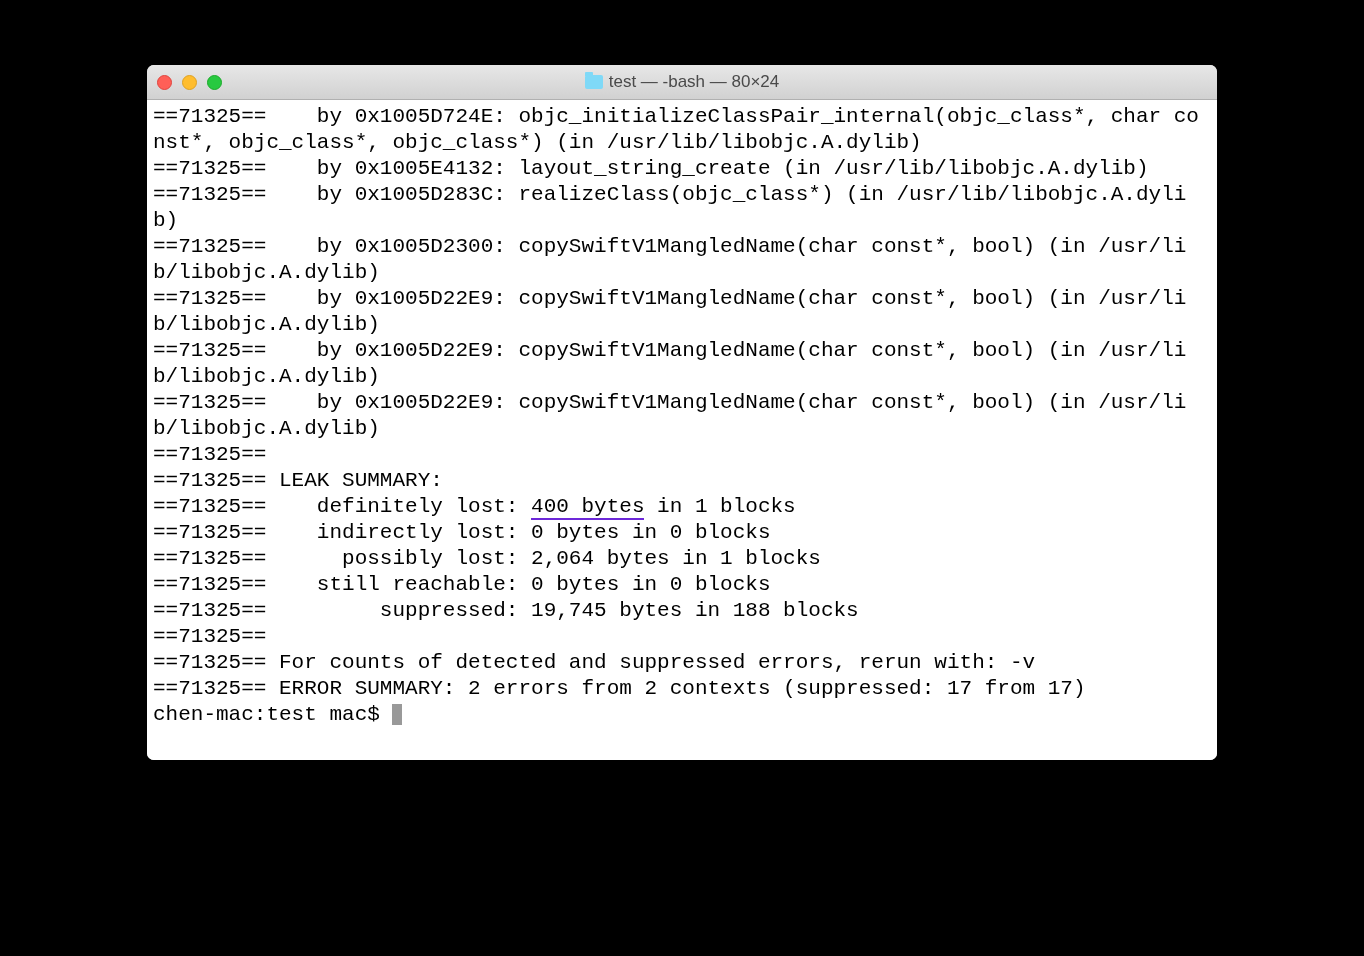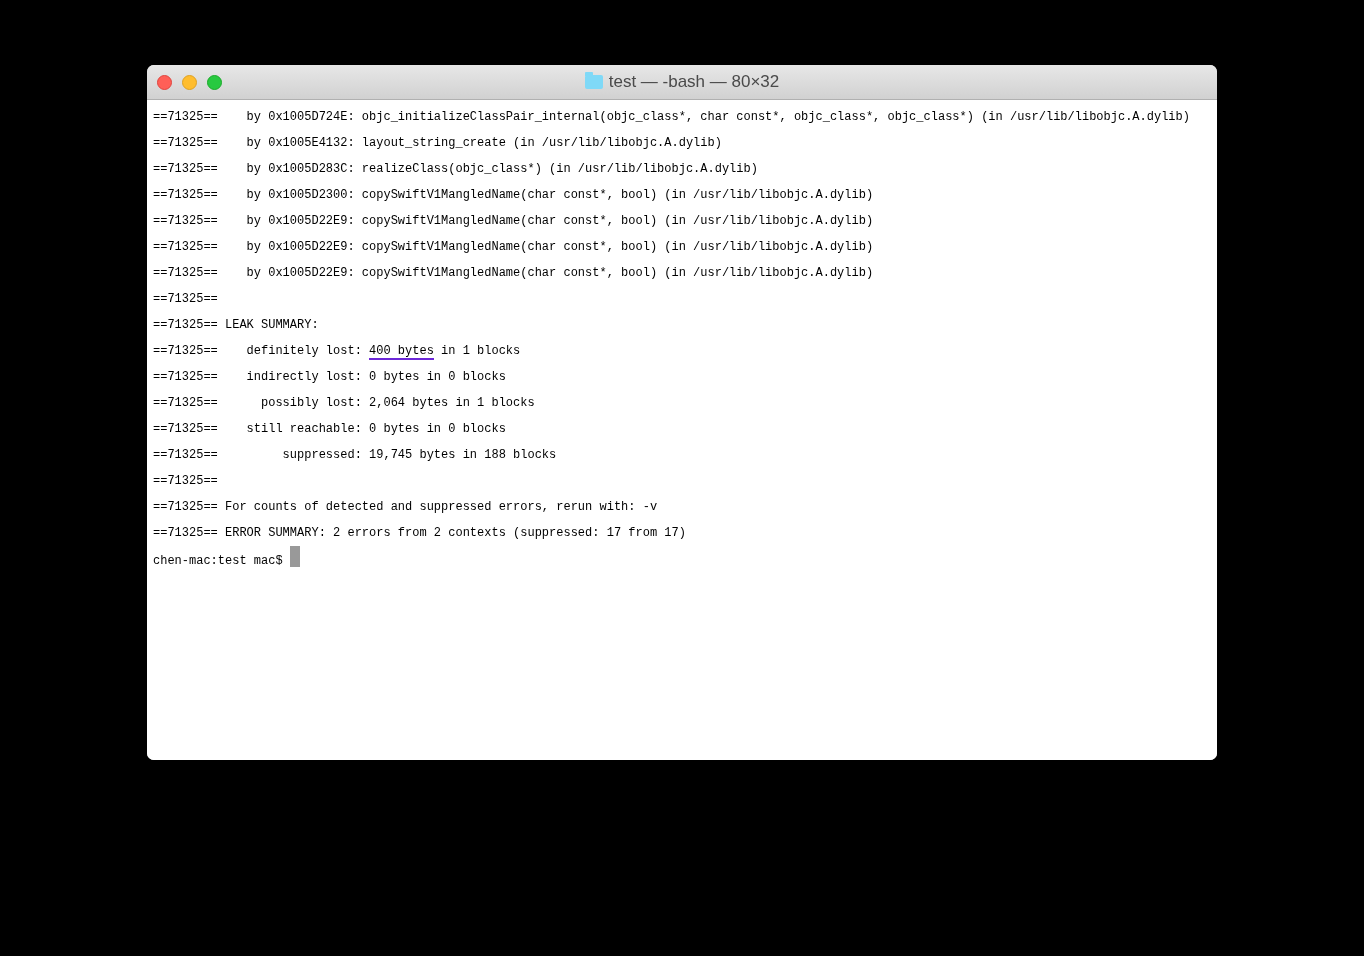--- a/index.html
+++ b/index.html
@@ -83,21 +83,21 @@
     }
     .title-text {
       font-family: -apple-system, "Helvetica Neue", Arial, sans-serif;
       font-size: 17px;
       color: #4a4a4a;
     }
     .terminal-body {
       background: #ffffff;
       padding: 4px 6px 10px 6px;
       font-family: "Menlo", "Andale Mono", "Courier New", monospace;
-      font-size: 12px;
+      font-size: 21px;
       line-height: 26px;
       color: #000000;
       white-space: pre-wrap;
       word-break: break-all;
       min-height: 660px;
     }
     .line {
       display: block;
     }
     .underline-red {
@@ -117,17 +117,17 @@
 
 <div class="terminal-window">
   <div class="title-bar">
     <div class="traffic-lights">
       <div class="traffic-light tl-close"></div>
       <div class="traffic-light tl-min"></div>
       <div class="traffic-light tl-max"></div>
     </div>
     <div class="title-center">
       <div class="folder-icon"></div>
-      <span class="title-text">test — -bash — 80×32</span>
+      <span class="title-text">test — -bash — 80×24</span>
     </div>
   </div>
   <div class="terminal-body"><span class="line">==71325==    by 0x1005D724E: objc_initializeClassPair_internal(objc_class*, char const*, objc_class*, objc_class*) (in /usr/lib/libobjc.A.dylib)</span><span class="line">==71325==    by 0x1005E4132: layout_string_create (in /usr/lib/libobjc.A.dylib)</span><span class="line">==71325==    by 0x1005D283C: realizeClass(objc_class*) (in /usr/lib/libobjc.A.dylib)</span><span class="line">==71325==    by 0x1005D2300: copySwiftV1MangledName(char const*, bool) (in /usr/lib/libobjc.A.dylib)</span><span class="line">==71325==    by 0x1005D22E9: copySwiftV1MangledName(char const*, bool) (in /usr/lib/libobjc.A.dylib)</span><span class="line">==71325==    by 0x1005D22E9: copySwiftV1MangledName(char const*, bool) (in /usr/lib/libobjc.A.dylib)</span><span class="line">==71325==    by 0x1005D22E9: copySwiftV1MangledName(char const*, bool) (in /usr/lib/libobjc.A.dylib)</span><span class="line">==71325== </span><span class="line">==71325== LEAK SUMMARY:</span><span class="line"><span>==71325==    definitely lost: </span><span class="underline-red">400 bytes</span><span> in 1 blocks</span></span><span class="line">==71325==    indirectly lost: 0 bytes in 0 blocks</span><span class="line">==71325==      possibly lost: 2,064 bytes in 1 blocks</span><span class="line">==71325==    still reachable: 0 bytes in 0 blocks</span><span class="line">==71325==         suppressed: 19,745 bytes in 188 blocks</span><span class="line">==71325== </span><span class="line">==71325== For counts of detected and suppressed errors, rerun with: -v</span><span class="line">==71325== ERROR SUMMARY: 2 errors from 2 contexts (suppressed: 17 from 17)</span><span class="line"><span>chen-mac:test mac$ </span><span class="cursor-block"></span></span></div>
 </div>
 
 </body></html>

